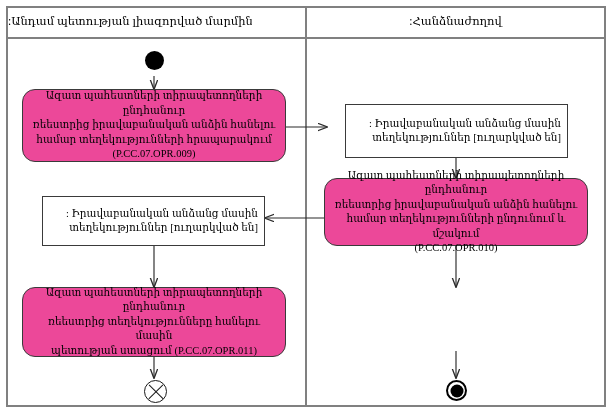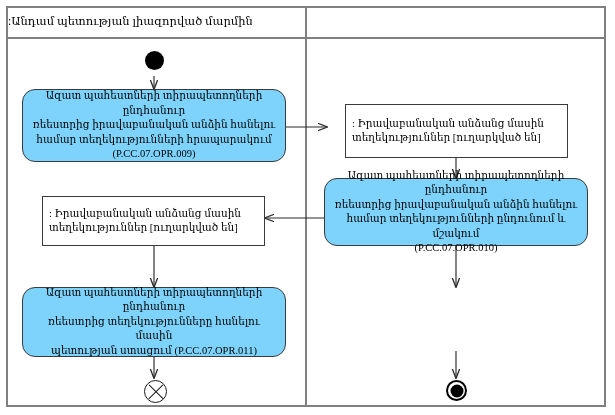--- a/index.html
+++ b/index.html
@@ -54,42 +54,42 @@
   }
   .lane-title.left  { left: 8px;   width: 244px; border-radius: 13px; }
   .lane-title.right { left: 307px; width: 297px; }
 
   
   .activity {
     position: absolute;
     box-sizing: border-box;
     border: 1px solid #3a3a3a;
     border-radius: 13px;
-    background: #7dd3fc;
+    background: #ec4899;
     display: flex;
     align-items: center;
     justify-content: center;
     text-align: center;
     font-size: 10.5px;
     line-height: 14.5px;
     color: #000000;
     padding: 4px 8px;
   }
   .activity .txt { display: block; width: 100%; }
 
   
   .objectnode {
     position: absolute;
     box-sizing: border-box;
     border: 1px solid #3a3a3a;
     background: #ffffff;
     display: flex;
     align-items: center;
     justify-content: center;
-    text-align: left;
+    text-align: right;
     font-size: 10.5px;
     line-height: 14.5px;
     color: #000000;
     padding: 3px 6px;
   }
   .objectnode .txt { display: block; width: 100%; }
 
   
   .initial-node {
     position: absolute;
@@ -155,20 +155,21 @@
 </head>
 <body>
 
 <div id="canvas">
 
   <div class="lane-frame"></div>
   <div class="lane-divider"></div>
   <div class="lane-header-rule"></div>
 
   <div class="lane-title left">:Անդամ պետության լիազորված մարմին</div>
+  <div class="lane-title right">:Հանձնաժողով</div>
 
   <svg class="edge-svg">
     <defs>
       <marker id="arrow" markerWidth="9" markerHeight="9" refX="8" refY="3.2" orient="auto" markerUnits="strokeWidth">
         <path d="M0,0 L8.5,3.2 L0,6.4" fill="none" stroke="#2b2b2b" stroke-width="1.1"></path>
       </marker>
     </defs>
 
     <path d="M154,76 L154,89" marker-end="url(#arrow)"></path>
 

